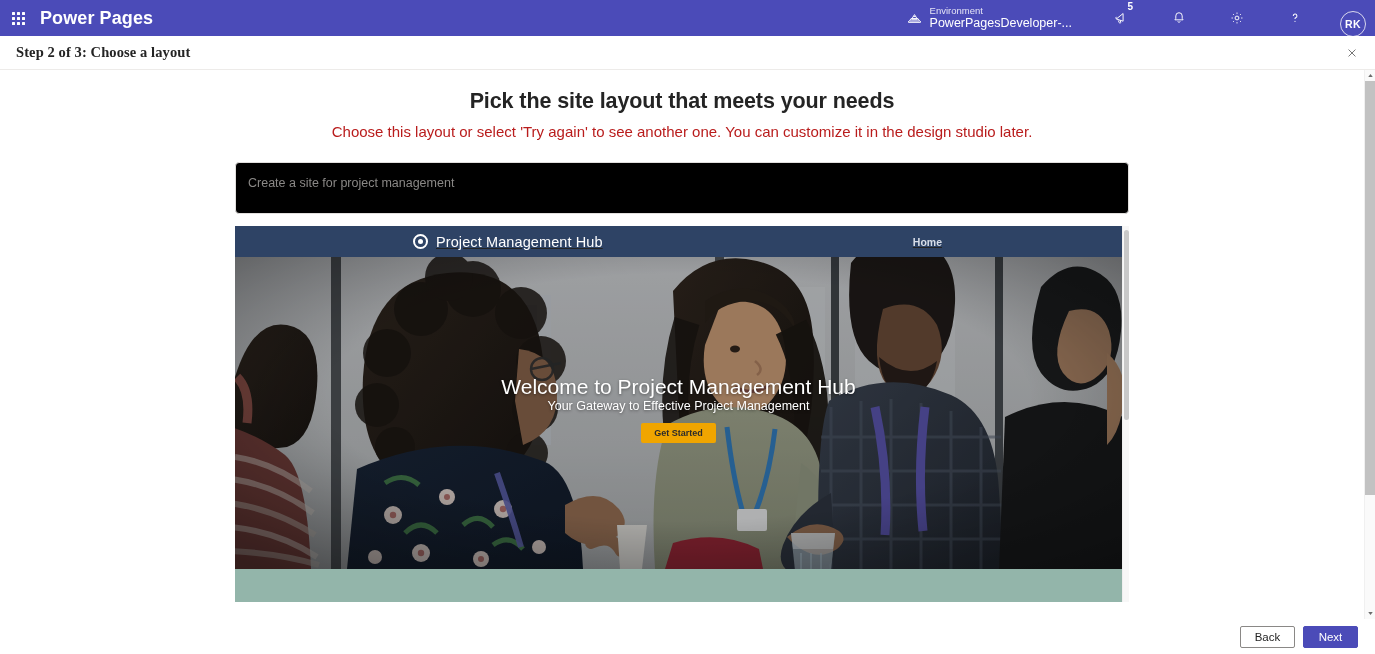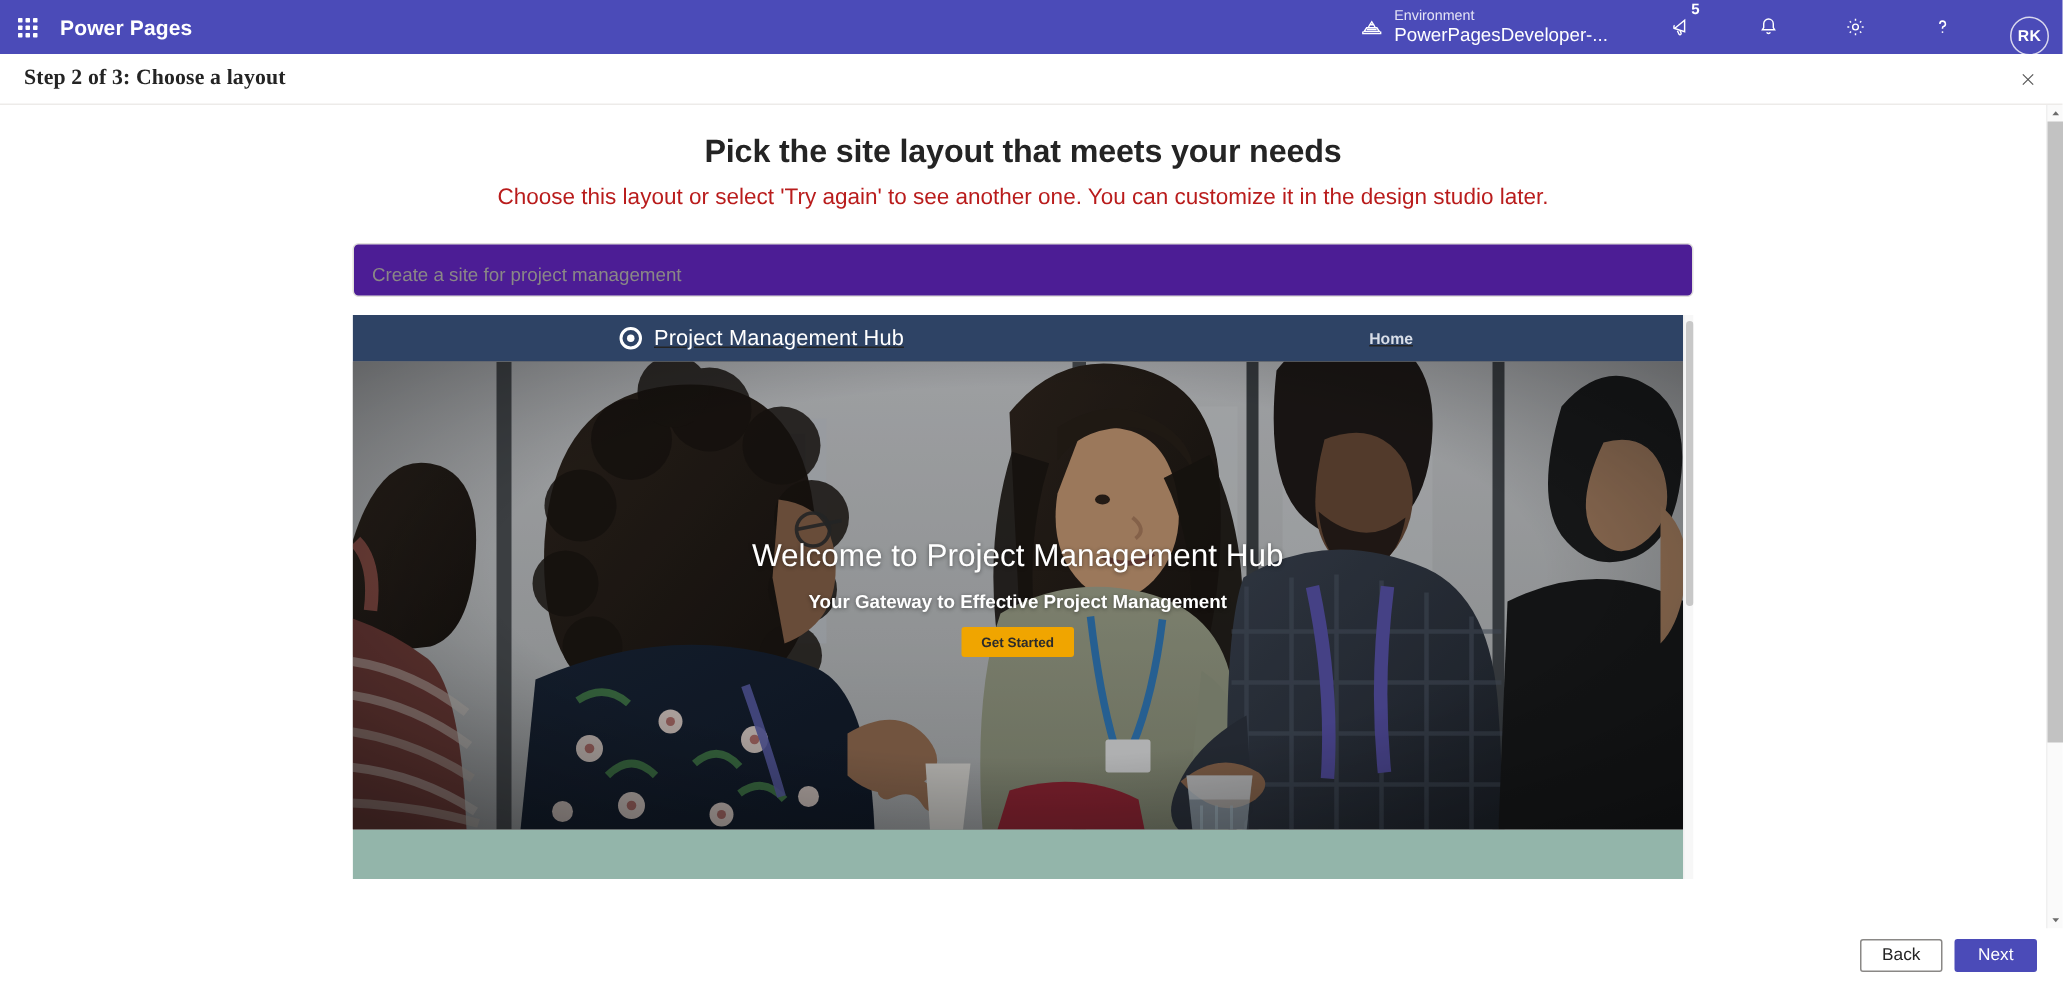--- a/index.html
+++ b/index.html
@@ -25,21 +25,21 @@
     cursor: pointer;
   }
   .waffle-grid {
     display: grid;
     grid-template-columns: repeat(3, 3px);
     grid-template-rows: repeat(3, 3px);
     gap: 2px;
   }
   .waffle-grid i { background: #ffffff; border-radius: 0.5px; display:block; width:3px; height:3px;}
   .app-name {
-    font-size: 14px; font-weight: bold;
+    font-size: 18px; font-weight: bold;
     margin-left: 4px; letter-spacing: .1px;
     cursor: pointer;
   }
   .suite-right {
     margin-left: auto;
     display: flex; align-items: center; height: 36px; gap: 24px;
   }
   .env-pill {
     display: flex; align-items: center; gap: 7px;
     padding: 0 8px; height: 36px; cursor: pointer;
@@ -99,23 +99,23 @@
     letter-spacing: -.1px;
   }
   .page-sub {
     font-size: 15px; color: #b91c1c;
     margin-top: 9px;
   }
 
   
   .desc-wrap { width: 894px; margin: 22px auto 0 auto; }
   .desc-box {
-    width: 894px; height: 36px;
+    width: 894px; height: 52px;
     border: 1px solid #E1DFDD; border-radius: 4px;
-    background: #4c1d95;
+    background: #000000;
     padding: 13px 12px 0 12px;
     font-size: 12.5px;
     color: #8A8886;
     overflow: hidden;
   }
   .desc-box[contenteditable] { outline: none; }
   .edit-link-row { text-align: right; margin-top: 9px; }
   .edit-link {
     font-size: 11.5px; color: #5B5FC7;
     text-decoration: underline; cursor: pointer;
@@ -176,22 +176,21 @@
   }
   .hero-copy {
     position: absolute; left: 0; right: 0; top: 118px;
     text-align: center; z-index: 5;
   }
   .hero-h1 {
     font-size: 21px; color: #ffffff; font-weight: normal;
     text-shadow: 0 1px 3px rgba(0,0,0,.45);
   }
   .hero-h2 {
-    font-size: 12.5px; color: #ffffff; font-weight: bold;
-    margin-top: 11px;
+    font-size: 12.5px; color: #ffffff; font-weight: normal;
     text-shadow: 0 1px 3px rgba(0,0,0,.45);
   }
   .hero-cta {
     display: inline-block; margin-top: 10px;
     background: #F0A500; color: #2b2b2b;
     font-size: 9px; font-weight: bold;
     padding: 5px 13px; border: none; border-radius: 2px;
     cursor: pointer;
   }
   .band-teal { height: 33px; background: #93B5AA; }

